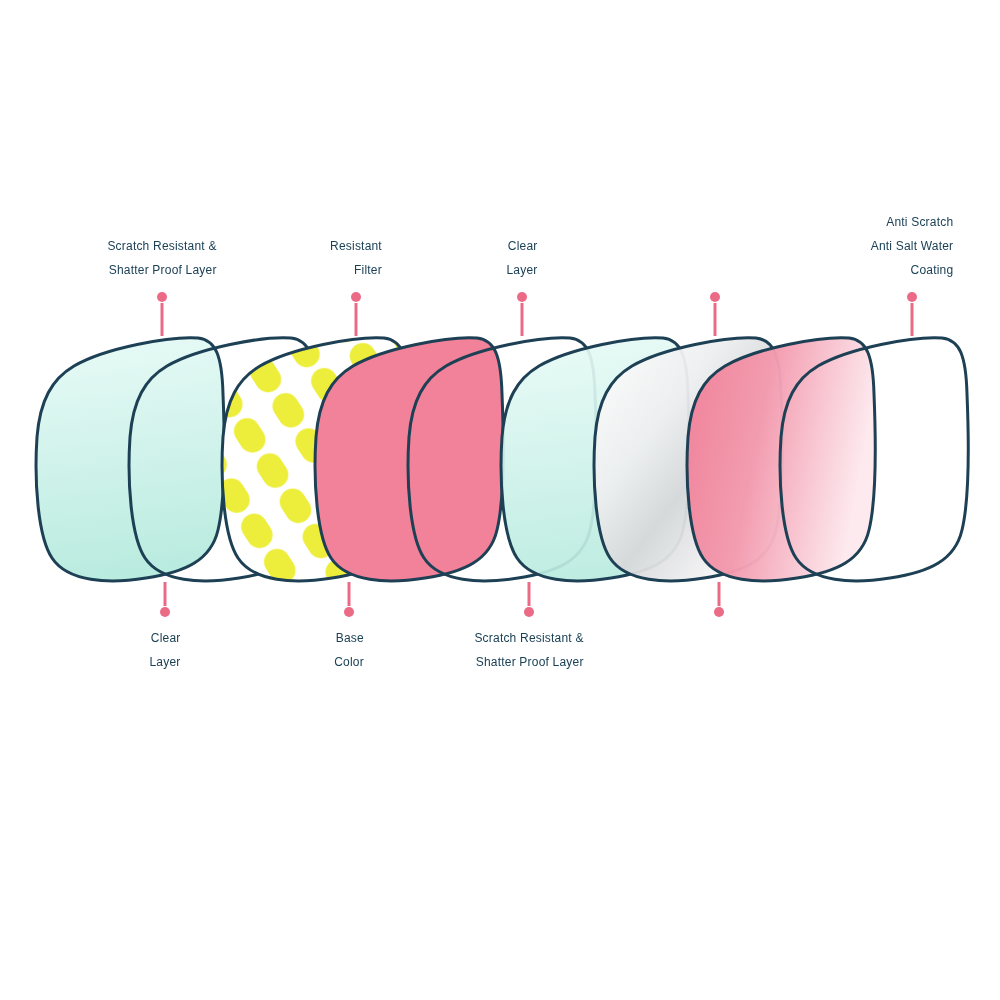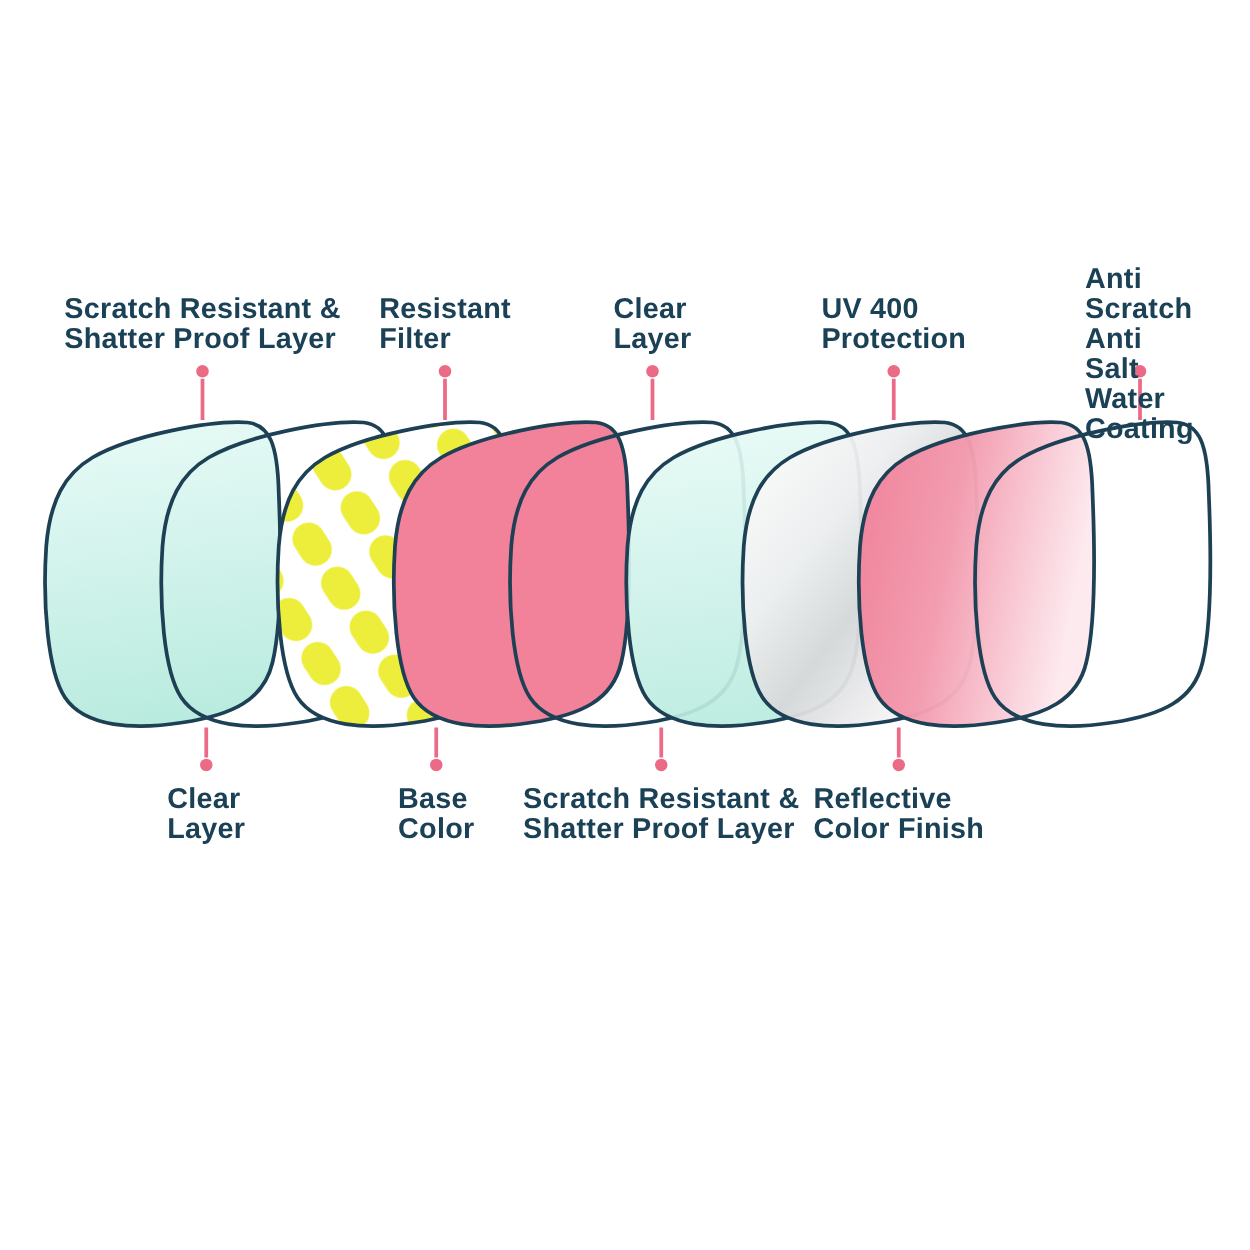--- a/index.html
+++ b/index.html
@@ -16,26 +16,26 @@
     font-family: "Liberation Sans", "DejaVu Sans", sans-serif;
   }
   .lens-svg {
     position: absolute;
     left: 0;
     top: 0;
   }
   .diagram-label {
     position: absolute;
     transform: translateX(-50%);
-    text-align: left;
+    text-align: right;
     white-space: pre-line;
     color: #1b4156;
-    font-size: 23px;
+    font-size: 12px;
     line-height: 24px;
-    font-weight: 700;
+    font-weight: 400;
     letter-spacing: 0.2px;
   }
 </style>
 </head>
 <body>
 
 <div class="stage">
 
   <svg class="lens-svg" width="1000" height="1000" viewBox="0 0 1000 1000">
     <defs>
@@ -105,28 +105,24 @@
       <circle cx="719" cy="612" r="5" stroke="none"></circle>
     </g>
   </svg>
 
   <div class="diagram-label" style="left:162px; top:234px;">Scratch Resistant &amp;
 Shatter Proof Layer</div>
   <div class="diagram-label" style="left:356px; top:234px;">Resistant
 Filter</div>
   <div class="diagram-label" style="left:522px; top:234px;">Clear
 Layer</div>
-  <div class="diagram-label" style="left:715px; top:234px;">UV 400
-Protection</div>
   <div class="diagram-label" style="left:912px; top:210px;">Anti Scratch
 Anti Salt Water
 Coating</div>
 
   <div class="diagram-label" style="left:165px; top:626px;">Clear
 Layer</div>
   <div class="diagram-label" style="left:349px; top:626px;">Base
 Color</div>
   <div class="diagram-label" style="left:529px; top:626px;">Scratch Resistant &amp;
 Shatter Proof Layer</div>
-  <div class="diagram-label" style="left:719px; top:626px;">Reflective
-Color Finish</div>
 
 </div>
 
 </body></html>

